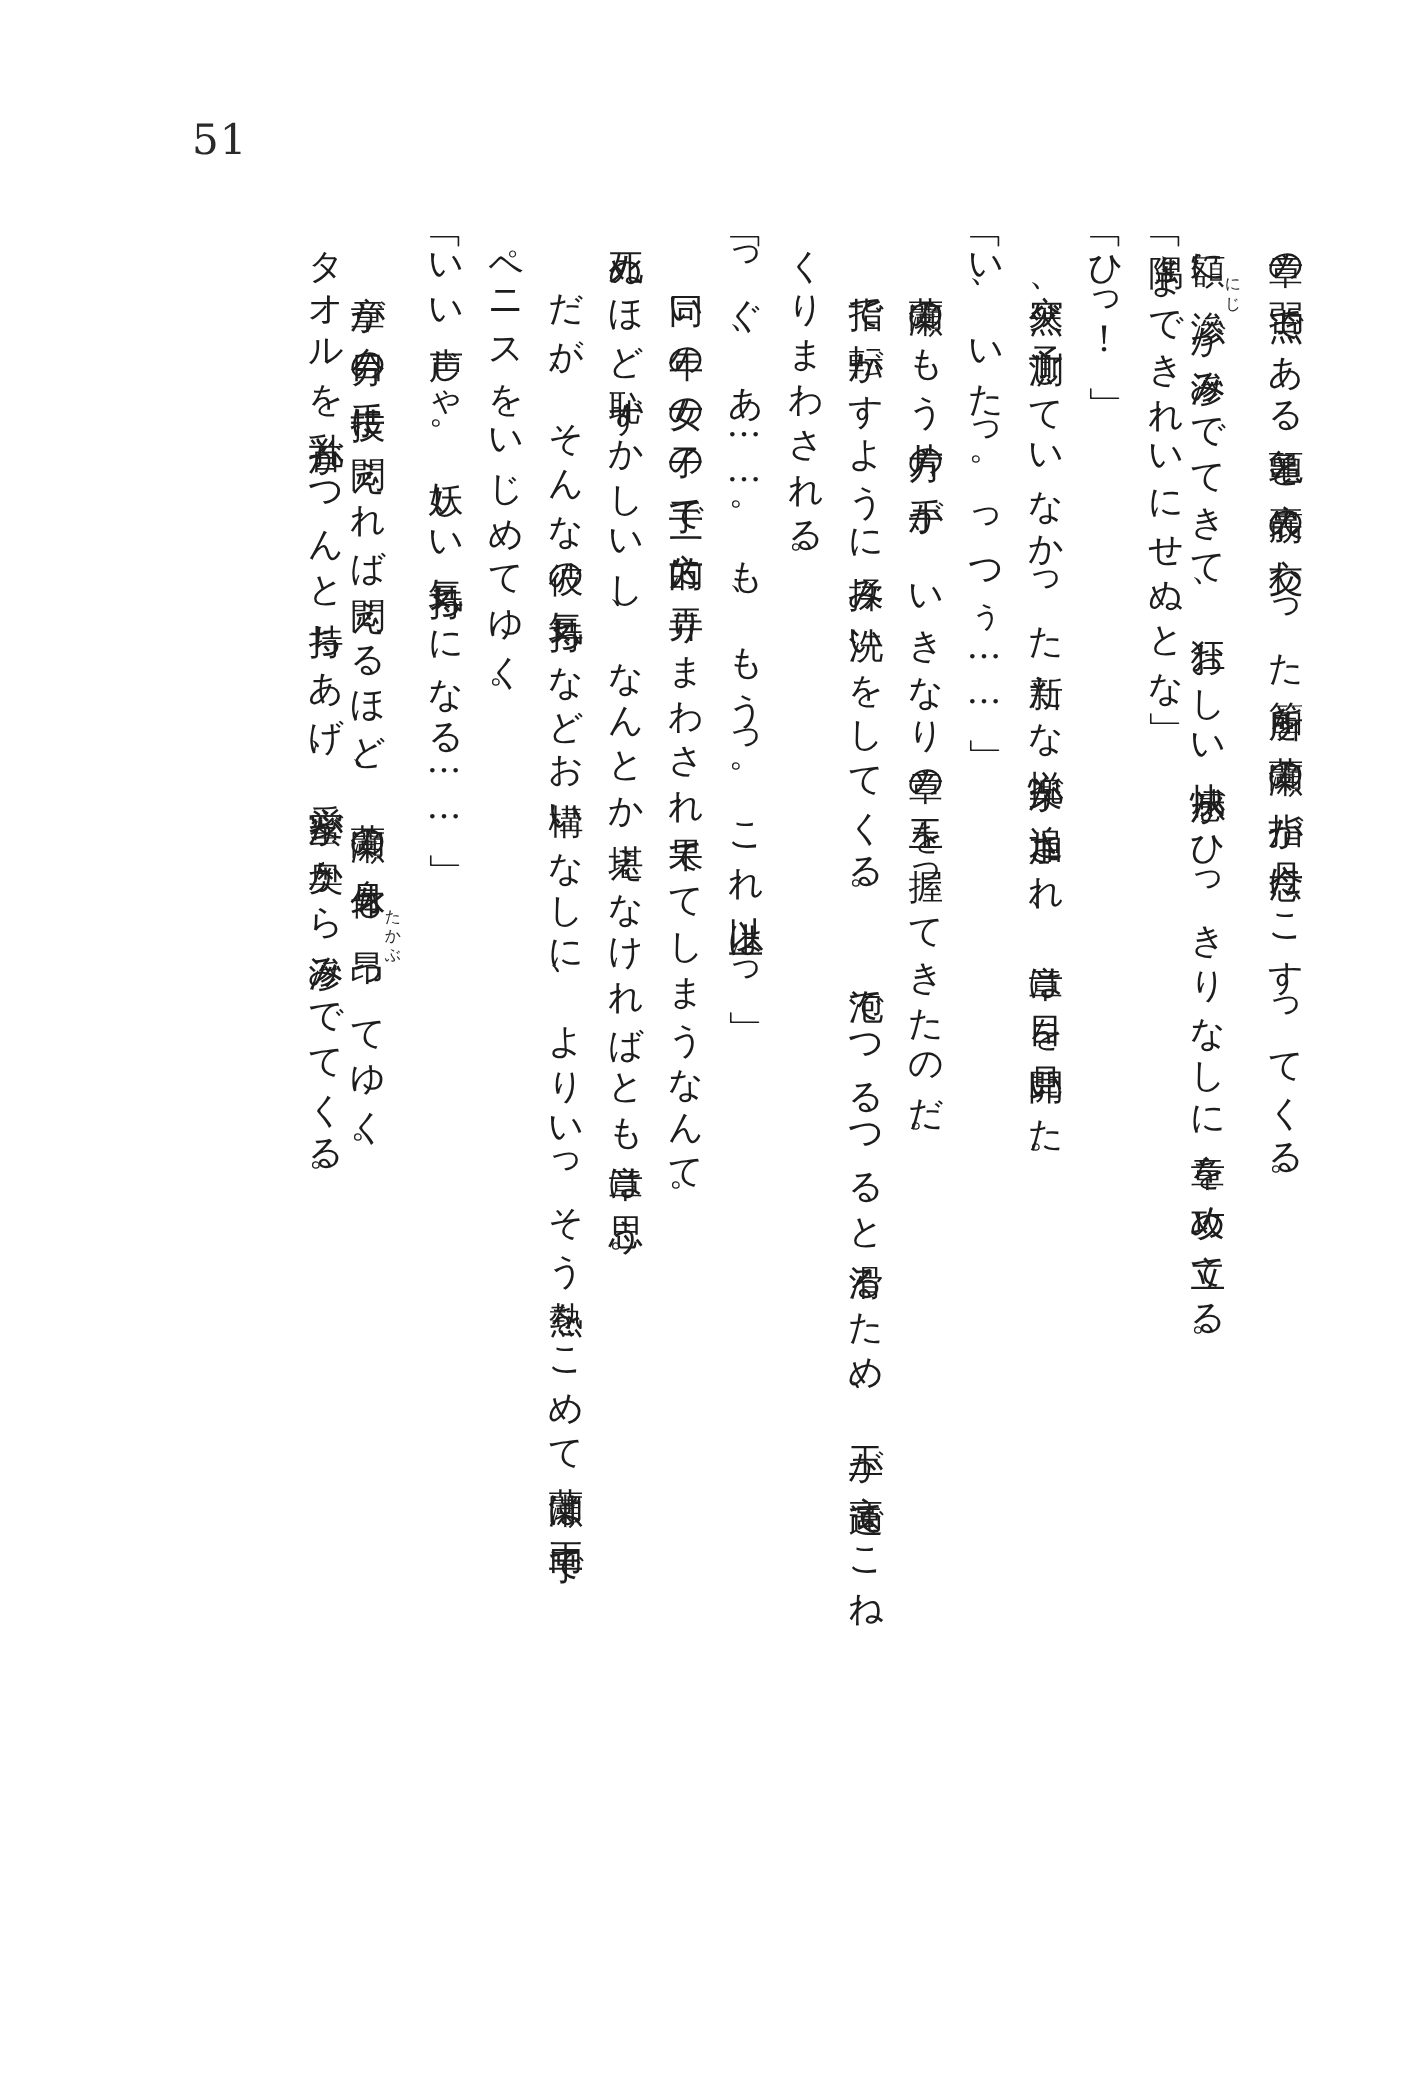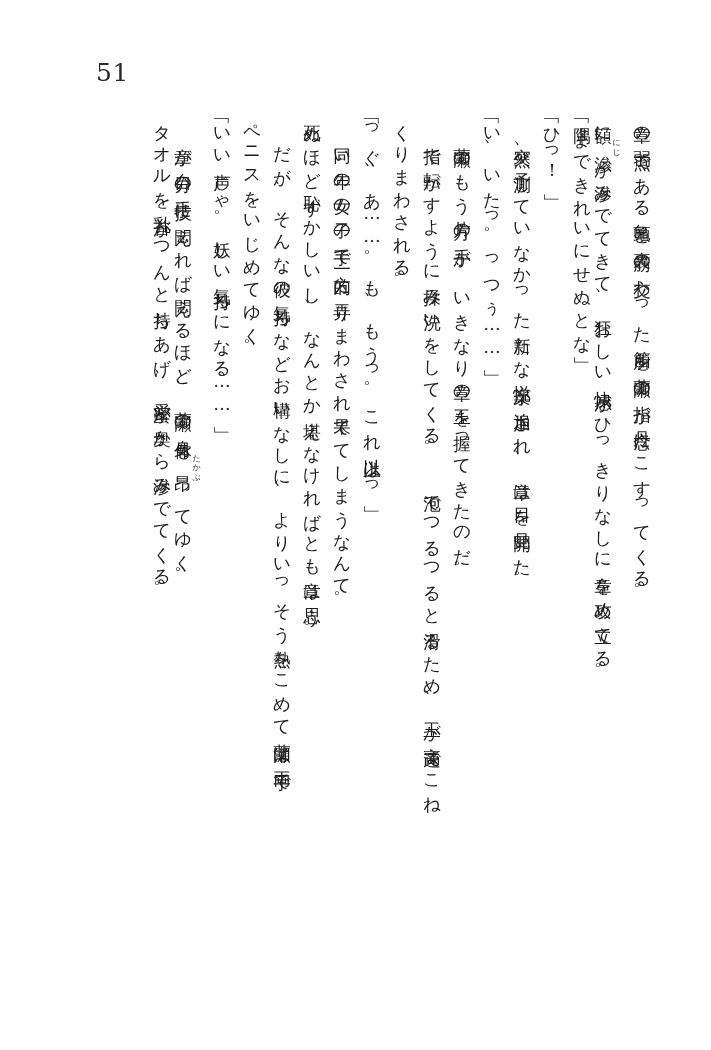--- a/index.html
+++ b/index.html
@@ -17,21 +17,21 @@
   .page {
     position: relative;
     width: 711px;
     height: 1050px;
     background: #ffffff;
   }
   .page-number {
     position: absolute;
     top: 58px;
     left: 96px;
-    font-size: 25px;
+    font-size: 21px;
     font-family: "DejaVu Serif", "Liberation Serif", serif;
     color: #2a2a2a;
     letter-spacing: 0.5px;
   }
   .text-block {
     position: absolute;
     top: 112px;
     left: 60px;
     width: 590px;
     height: 880px;

